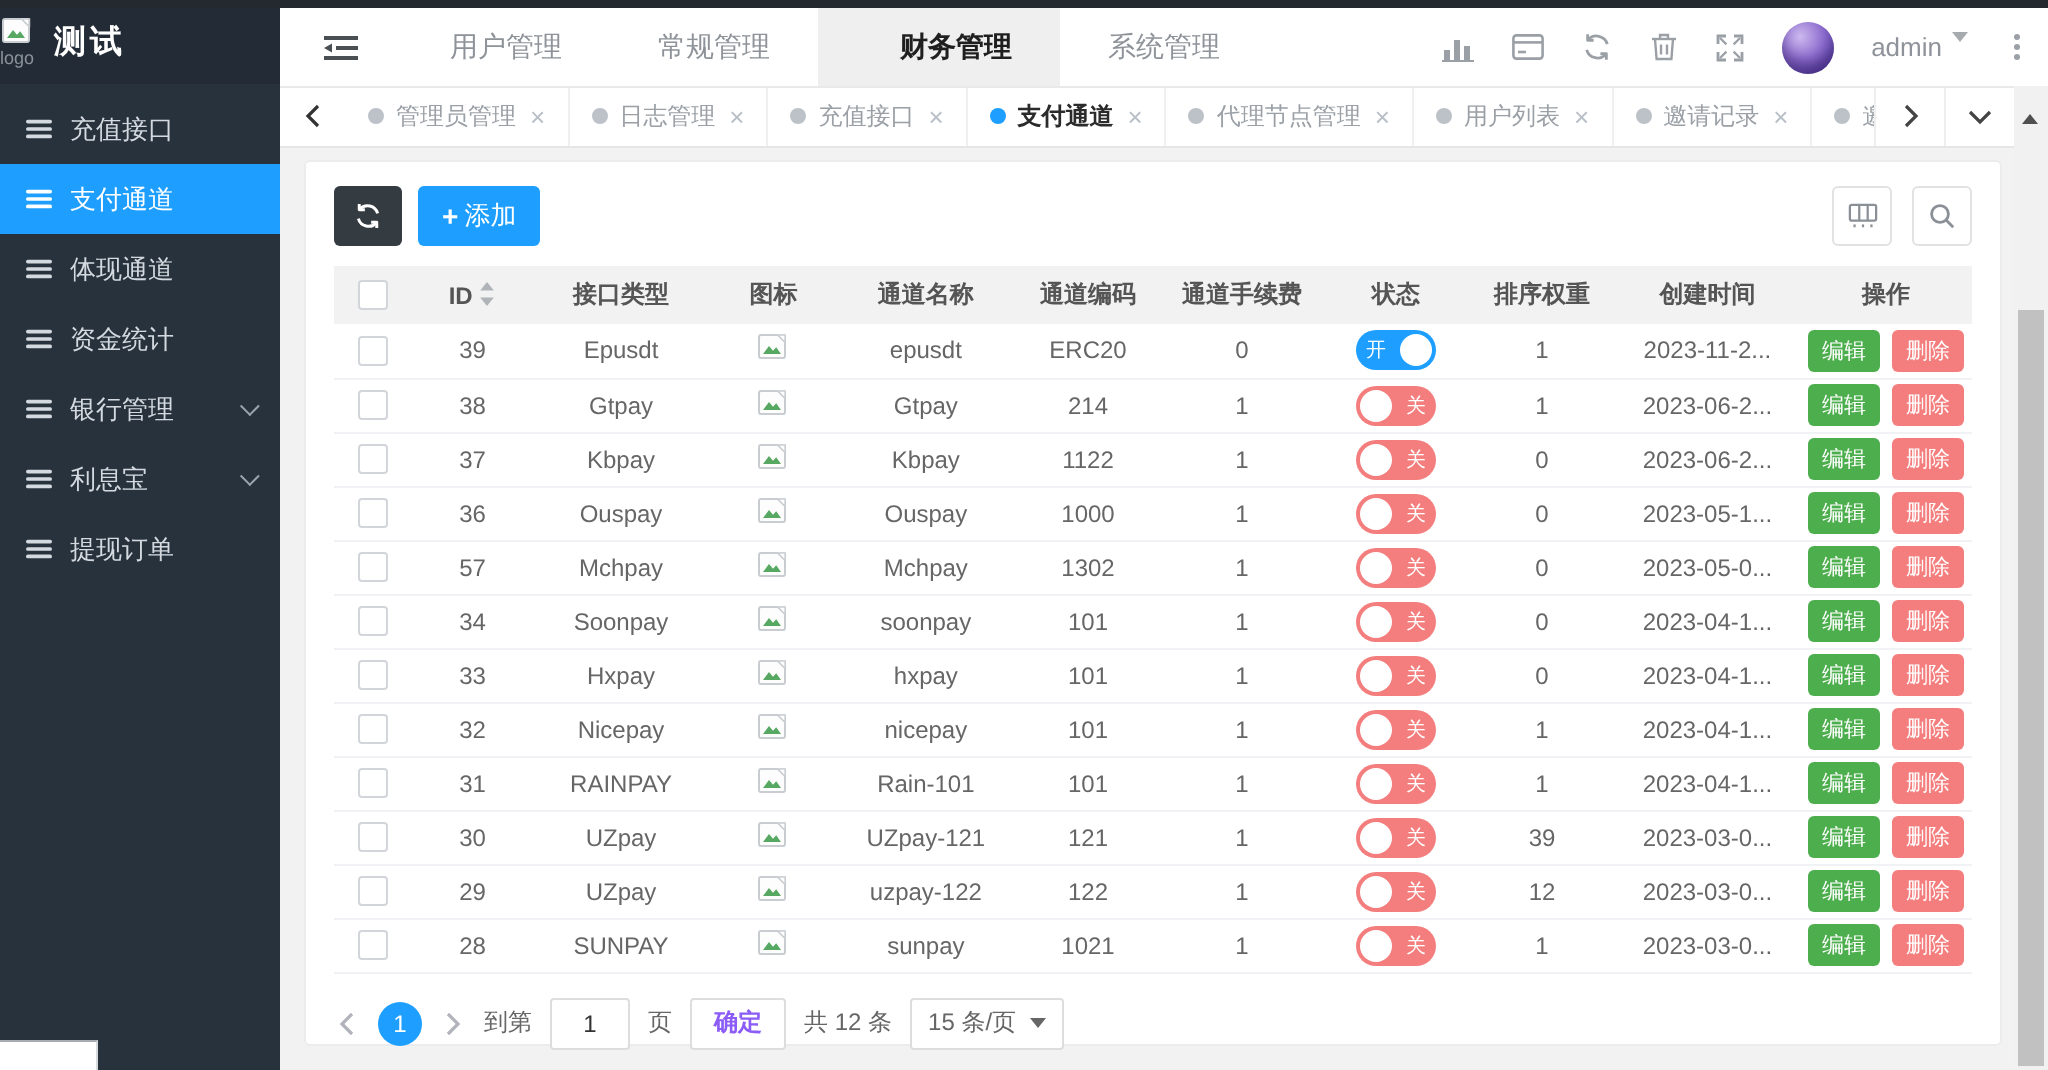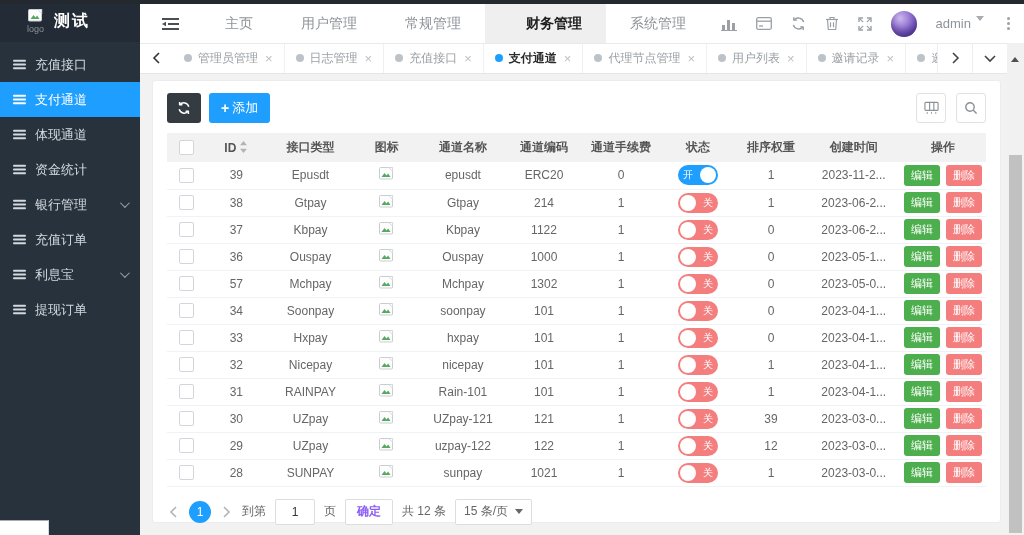--- a/index.html
+++ b/index.html
@@ -1,21 +1,21 @@
 <!DOCTYPE html>
 <html><head>
 <meta charset="utf-8">
 <style>
   html,body{margin:0;padding:0;}
   body{width:1024px;height:535px;overflow:hidden;font-family:"Liberation Sans","DejaVu Sans",sans-serif;background:#f2f2f2;position:relative;}
   .top-strip{position:absolute;left:0;top:0;width:1024px;height:4px;background:#23292f;z-index:60;}
 
   
   .sidebar{position:absolute;left:0;top:0;width:140px;height:535px;background:#28323d;z-index:10;}
-  .logo-area{height:42px;background:#232c36;display:flex;align-items:center;padding:0 27px;gap:10px;cursor:pointer;}
+  .logo-area{height:42px;background:#232c36;display:flex;align-items:center;padding:0 0;gap:10px;cursor:pointer;}
   .logo-col{display:flex;flex-direction:column;align-items:center;color:#8a9199;font-size:9px;line-height:10px;}
   .logo-title{color:#fff;font-size:16px;font-weight:bold;letter-spacing:2px;}
   .side-menu{padding-top:5px;}
   .side-item{height:35px;display:flex;align-items:center;padding:0 13px;gap:9px;color:#d3d9df;font-size:13px;cursor:pointer;}
   .side-item.active{background:#1E9FFF;color:#fff;}
   .side-ico{display:flex;align-items:center;}
   .side-chev{margin-left:auto;width:6px;height:6px;border-right:1.5px solid #9aa4ad;border-bottom:1.5px solid #9aa4ad;transform:rotate(45deg) translateY(-2px);}
   .corner-box{position:absolute;left:0;top:520px;width:48px;height:15px;background:#fff;border-top:1px solid #a8adb3;border-right:1px solid #d7dadd;z-index:20;}
 
   
@@ -155,30 +155,20 @@
         <span class="side-chev"></span>
       </div>
       <div class="side-item">
         <span class="side-ico">
           <svg width="13" height="13" viewBox="0 0 14 14" fill="currentColor">
             <rect y="2" width="14" height="2" rx="1"></rect>
             <rect y="6" width="14" height="2" rx="1"></rect>
             <rect y="10" width="14" height="2" rx="1"></rect>
           </svg>
         </span>
-        <span class="side-label">充值订单</span>
-      </div>
-      <div class="side-item">
-        <span class="side-ico">
-          <svg width="13" height="13" viewBox="0 0 14 14" fill="currentColor">
-            <rect y="2" width="14" height="2" rx="1"></rect>
-            <rect y="6" width="14" height="2" rx="1"></rect>
-            <rect y="10" width="14" height="2" rx="1"></rect>
-          </svg>
-        </span>
         <span class="side-label">利息宝</span>
         <span class="side-chev"></span>
       </div>
       <div class="side-item">
         <span class="side-ico">
           <svg width="13" height="13" viewBox="0 0 14 14" fill="currentColor">
             <rect y="2" width="14" height="2" rx="1"></rect>
             <rect y="6" width="14" height="2" rx="1"></rect>
             <rect y="10" width="14" height="2" rx="1"></rect>
           </svg>
@@ -192,21 +182,20 @@
 <div class="navbar">
   <span class="nav-burger" id="burger">
       <svg width="17" height="14" viewBox="0 0 17 14" fill="currentColor">
         <rect y="1" width="17" height="2"></rect>
         <path d="M0 7l4-2.2v4.4z"></path>
         <rect x="6" y="6" width="11" height="2"></rect>
         <rect y="11" width="17" height="2"></rect>
       </svg>
     </span>
   <div class="nav-items" id="nav-items">
-      <div class="nav-item">主页</div>
       <div class="nav-item">用户管理</div>
       <div class="nav-item">常规管理</div>
       <div class="nav-item active">财务管理</div>
       <div class="nav-item">系统管理</div>
     </div>
   <div class="nav-right">
     <span id="nav-icons" style="display:flex;gap:19px;align-items:center;">
         <span class="nav-ico">
           <svg width="16" height="14" viewBox="0 0 16 14" fill="currentColor">
             <rect x="1" y="8" width="3" height="5"></rect>

